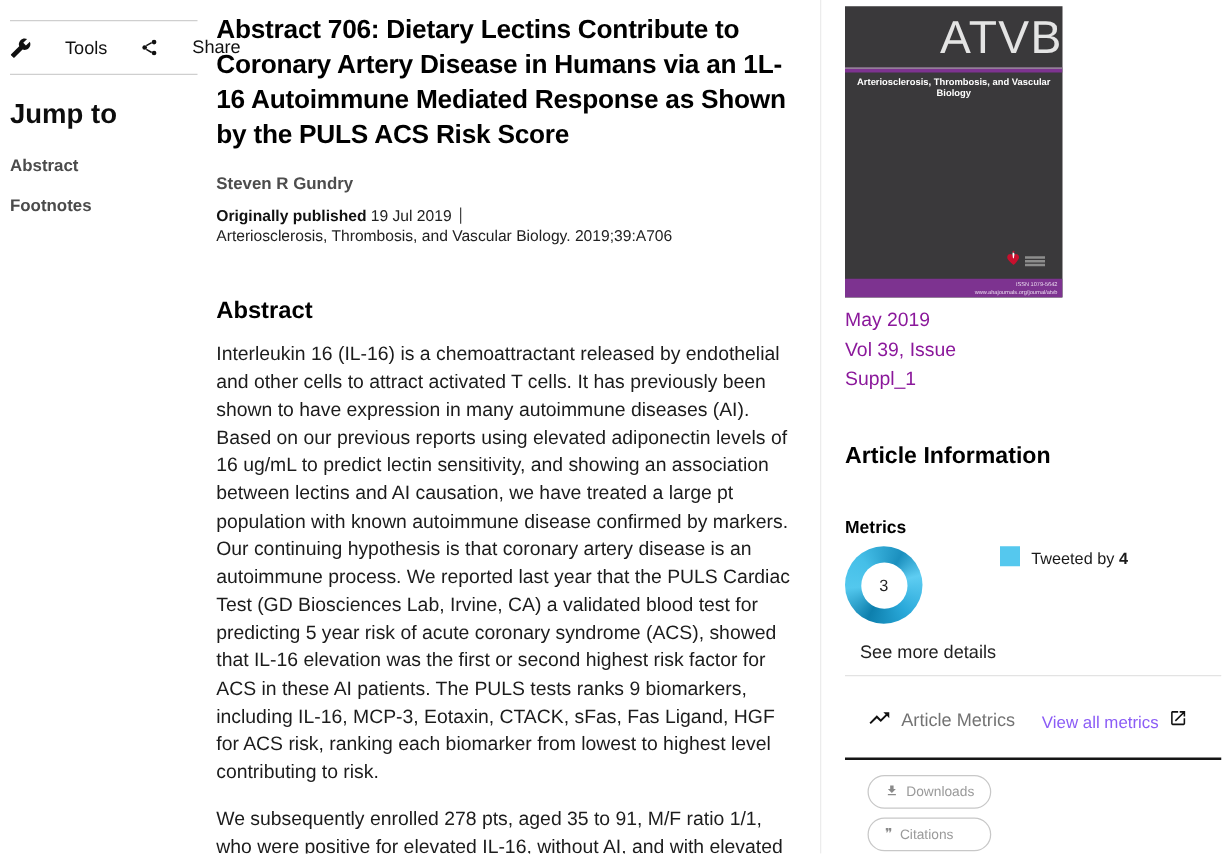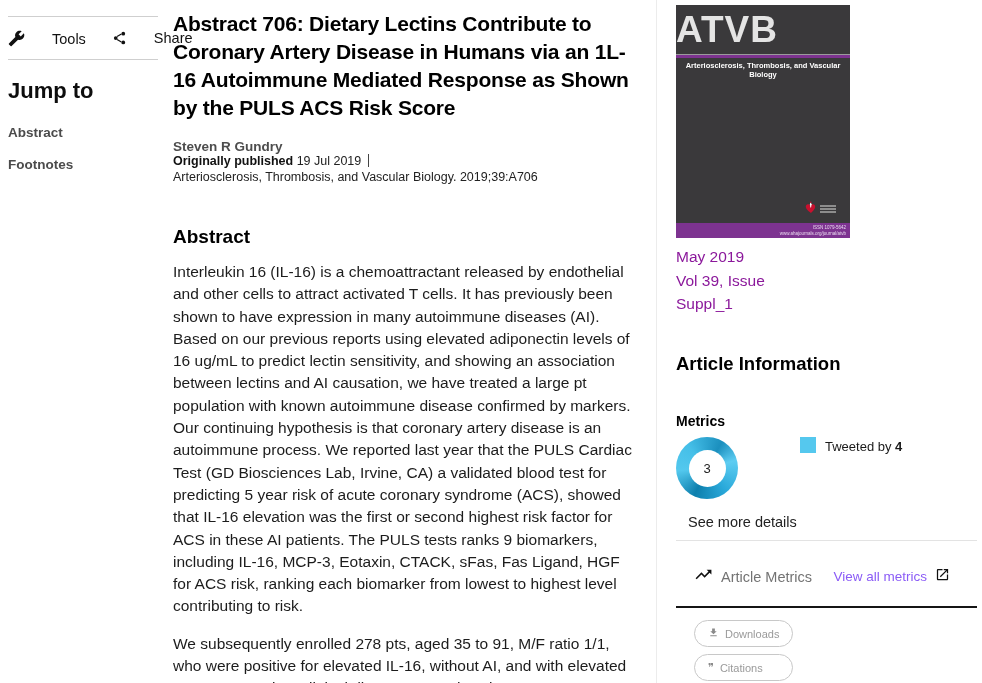--- a/index.html
+++ b/index.html
@@ -23,38 +23,38 @@
   .jump-heading { position:absolute; left:0; top:78px; font-size:22px; font-weight:bold; color:#0d0d0d; }
   .jump-link { position:absolute; left:0; font-size:13.5px; font-weight:bold; color:#4b4b4b; cursor:pointer; }
   .jump-link.abstract { top:125px; }
   .jump-link.footnotes { top:157px; }
 
   
   .main-col { position:absolute; left:173px; top:0; width:468px; }
   .article-title { margin:10px 0 0 0; font-size:21px; line-height:28px; font-weight:bold;
     color:#000; letter-spacing:-0.2px; }
   .author { margin-top:17px; font-size:13.5px; font-weight:bold; color:#4d4d4d; }
-  .pub-block { margin-top:0; font-size:12.5px; line-height:15.5px; color:#222; }
+  .pub-block { margin-top:12px; font-size:12.5px; line-height:15.5px; color:#222; }
   .pub-block b { color:#111; }
   .pub-divider { display:inline-block; width:1px; height:13px; background:#444;
     margin-left:7px; vertical-align:-2px; }
   .abstract-h { margin:41px 0 0 0; font-size:19px; font-weight:bold; color:#000; }
   .abstract-p { margin:13px 0 0 0; font-size:15.5px; line-height:22.3px; color:#1c1c1c; }
   .abstract-p + .abstract-p { margin-top:15px; }
 
   
   .v-divider { position:absolute; left:656px; top:0; width:1px; height:683px; background:#ececec; }
 
   
   .right-rail { position:absolute; left:676px; top:0; width:301px; height:683px; }
 
   .cover { position:absolute; left:0; top:5px; width:174px; height:233px;
     background:#3a393b; cursor:pointer; overflow:hidden; }
-  .cover-masthead { position:absolute; left:0; top:4px; width:100%; text-align:left;
-    font-size:37px; color:#e4e4e4; letter-spacing:1px; font-weight:700; }
+  .cover-masthead { position:absolute; left:0; top:4px; width:100%; text-align:right;
+    font-size:37px; color:#e4e4e4; letter-spacing:1px; font-weight:400; }
   .cover-band { position:absolute; left:0; top:49px; width:100%; height:4px;
     background:#7d3390; border-top:1px solid #9b9b9b; }
   .cover-jname { position:absolute; left:0; top:56px; width:100%; text-align:center;
     font-size:7.5px; font-weight:bold; color:#fff; }
   .cover-logo { position:absolute; right:14px; bottom:20px; display:flex; align-items:center; gap:3px; }
   .logo-lines { display:flex; flex-direction:column; gap:1.5px; }
   .logo-lines i { display:block; width:16px; height:1.5px; background:#8d8d8d; }
   .cover-footband { position:absolute; left:0; bottom:0; width:100%; height:15px;
     background:#7d3390; text-align:right; padding:2px 4px 0 0; }
   .cover-footband div { font-size:4.5px; line-height:5.5px; color:#e9d9ef; }

